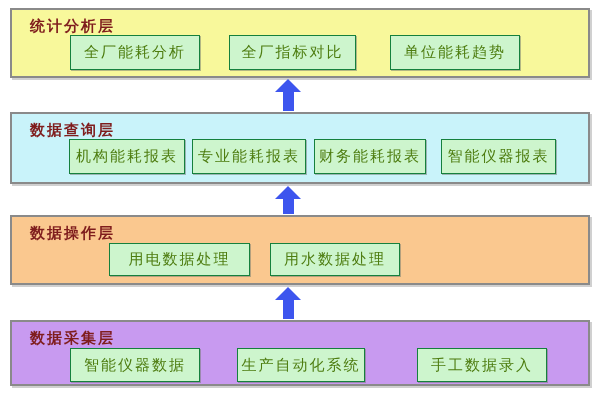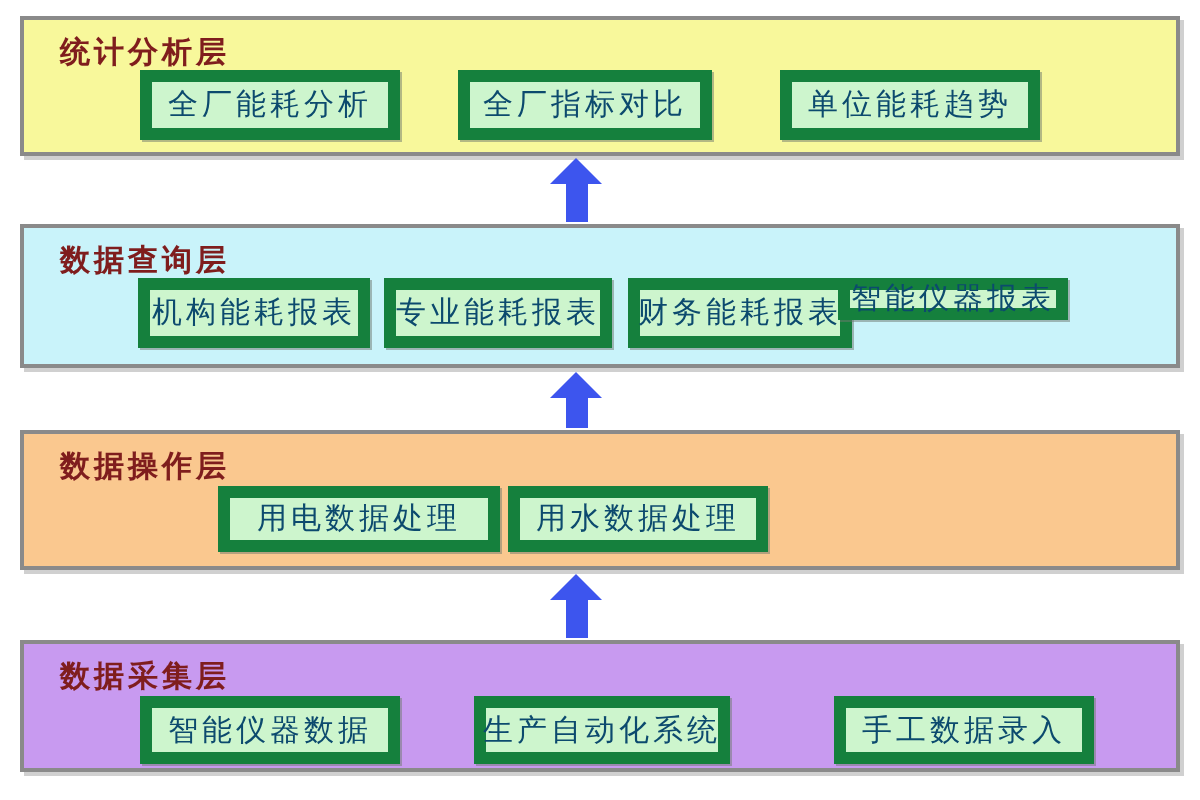--- a/index.html
+++ b/index.html
@@ -34,27 +34,27 @@
     font-size: 15px;
     font-weight: bold;
     color: #7f1d1d;
     letter-spacing: 2px;
     white-space: nowrap;
   }
   .node-box {
     position: absolute;
     box-sizing: border-box;
     background: #cdf5cd;
-    border: 6px solid #15803d;
+    border: 1px solid #15803d;
     box-shadow: 1px 1px 0 rgba(110,120,110,0.5);
     display: flex;
     align-items: center;
     justify-content: center;
     font-size: 15px;
-    color: #0c4a6e;
+    color: #4d7c0f;
     letter-spacing: 2px;
     white-space: nowrap;
   }
   .arrow {
     position: absolute;
     left: 275px;
     width: 26px;
     display: flex;
     flex-direction: column;
     align-items: center;
@@ -90,32 +90,32 @@
   <div class="arrow arrow-1">
     <div class="arrow-head"></div>
     <div class="arrow-shaft"></div>
   </div>
 
   <div class="layer layer-query">
     <span class="layer-label">数据查询层</span>
     <div class="node-box" style="left:57px; top:25px; width:116px; height:35px;">机构能耗报表</div>
     <div class="node-box" style="left:180px; top:25px; width:114px; height:35px;">专业能耗报表</div>
     <div class="node-box" style="left:302px; top:25px; width:112px; height:35px;">财务能耗报表</div>
-    <div class="node-box" style="left:407px; top:25px; width:115px; height:21px;">智能仪器报表</div>
+    <div class="node-box" style="left:429px; top:25px; width:115px; height:35px;">智能仪器报表</div>
   </div>
 
   <div class="arrow arrow-2">
     <div class="arrow-head"></div>
     <div class="arrow-shaft"></div>
   </div>
 
   <div class="layer layer-operation">
     <span class="layer-label">数据操作层</span>
     <div class="node-box" style="left:97px; top:26px; width:141px; height:33px;font-family:Liberation Mono, monospace;">用电数据处理</div>
-    <div class="node-box" style="left:242px; top:26px; width:130px; height:33px;">用水数据处理</div>
+    <div class="node-box" style="left:258px; top:26px; width:130px; height:33px;">用水数据处理</div>
   </div>
 
   <div class="arrow arrow-3">
     <div class="arrow-head"></div>
     <div class="arrow-shaft"></div>
   </div>
 
   <div class="layer layer-collection">
     <span class="layer-label">数据采集层</span>
     <div class="node-box" style="left:58px; top:26px; width:130px; height:34px;">智能仪器数据</div>

